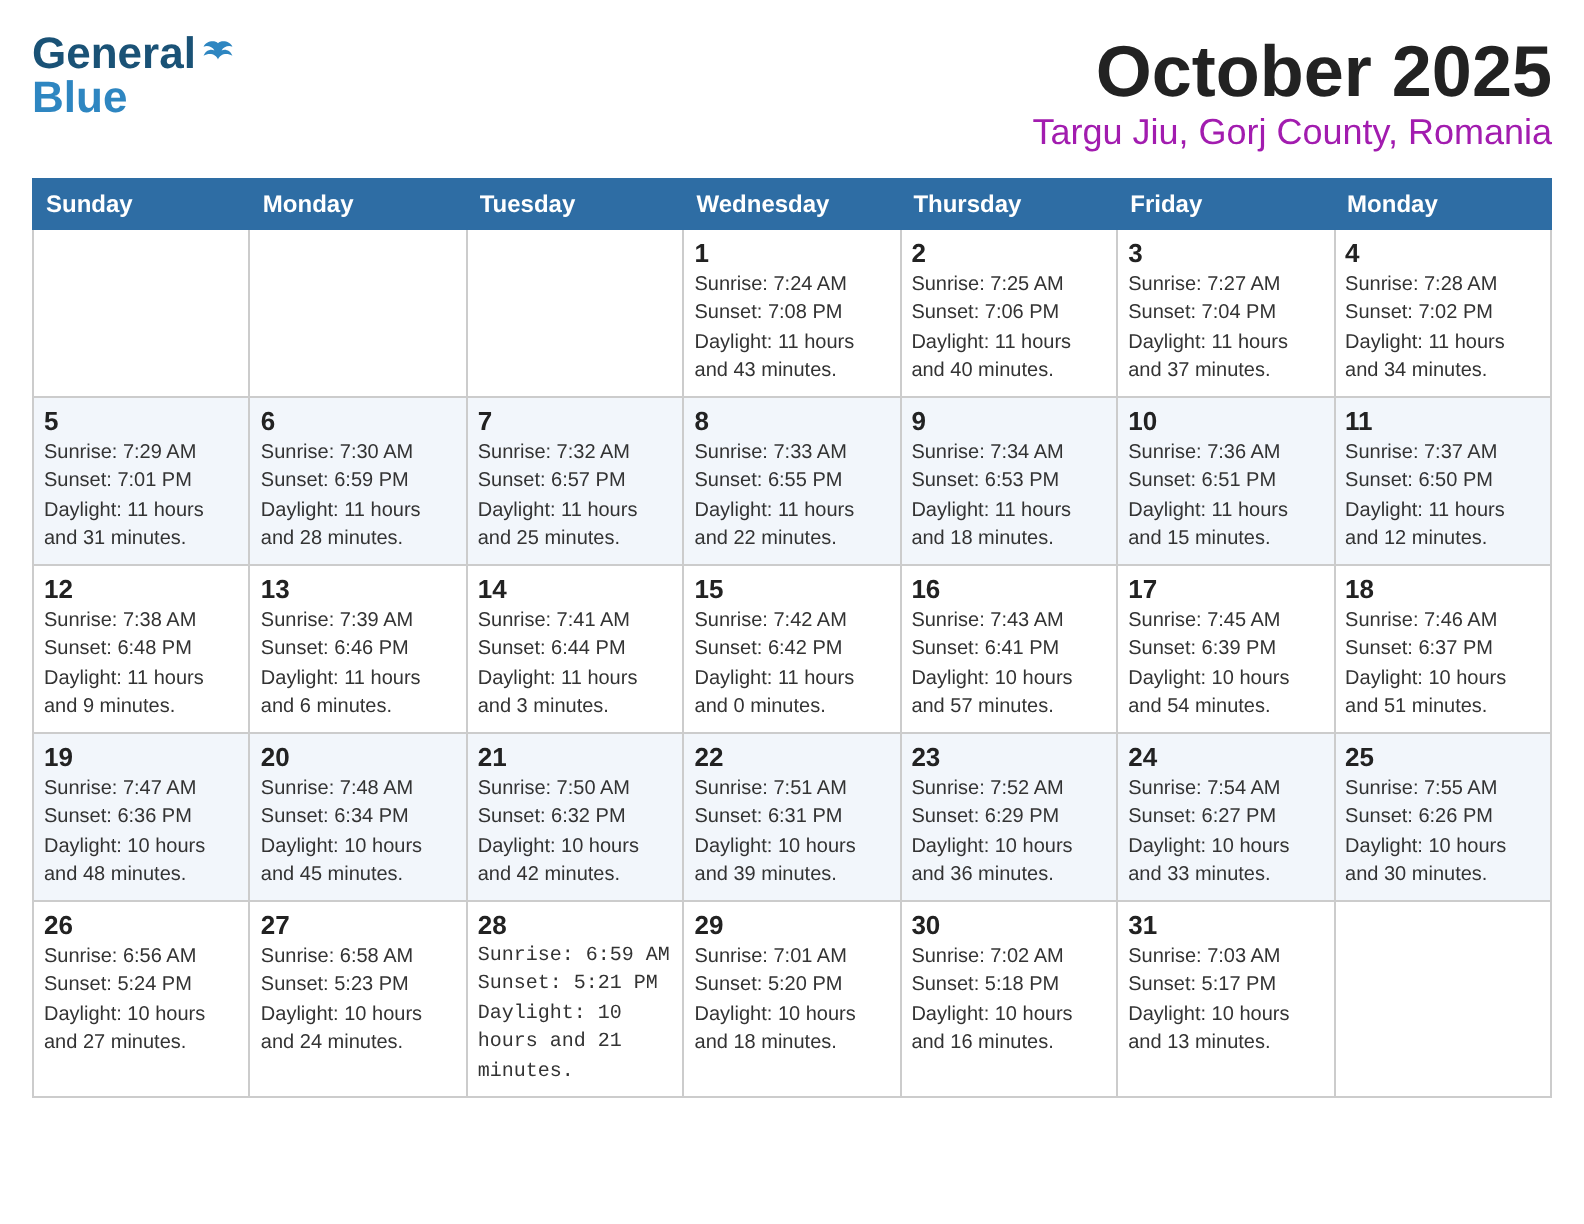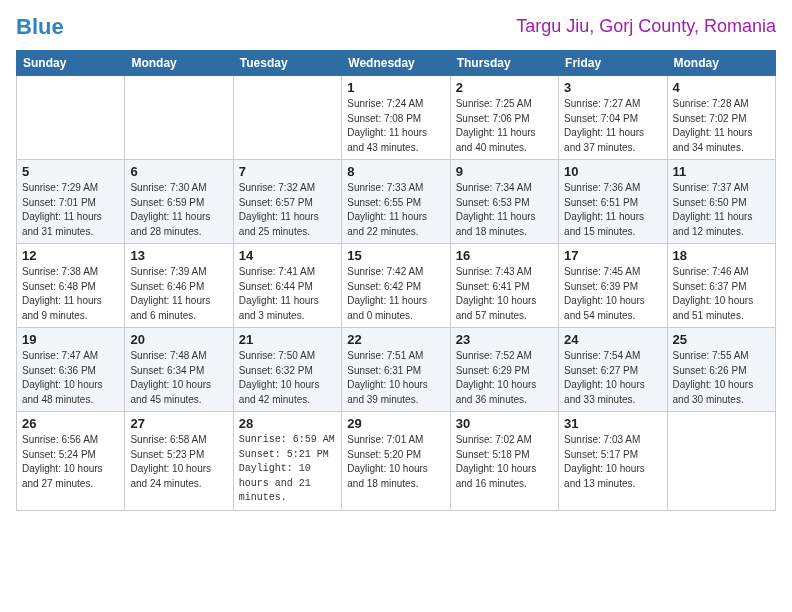--- a/index.html
+++ b/index.html
@@ -85,23 +85,30 @@
       line-height: 1.45;
     }
     .empty-cell { background: #fff !important; }
     .row-alt td { background: #eaf1f8; }
   </style>
 </head>
 <body>
 
 <div class="header">
   <div class="logo">
+    <div class="logo-text">
+      <span class="logo-general">General</span>
+      <svg class="logo-bird" viewBox="0 0 20 20">
+        <path d="M10 4 C12 2, 17 3, 18 6 C16 5, 13 6, 12 8 C14 7, 17 8, 18 11 C15 9, 11 10, 10 13 C9 10, 5 9, 2 11 C3 8, 6 7, 8 8 C7 6, 4 5, 2 6 C3 3, 8 2, 10 4Z" fill="#2e86c1"></path>
+      </svg>
+    </div>
     <div style="font-size:22px;font-weight:bold;color:#2e86c1;line-height:1;">Blue</div>
   </div>
   <div class="title-block">
+    <div class="month-title">October 2025</div>
     <div class="subtitle">Targu Jiu, Gorj County, Romania</div>
   </div>
 </div>
 
 <table class="calendar">
   <thead>
     <tr>
     <th>Sunday</th>
         <th>Monday</th>
         <th>Tuesday</th>

